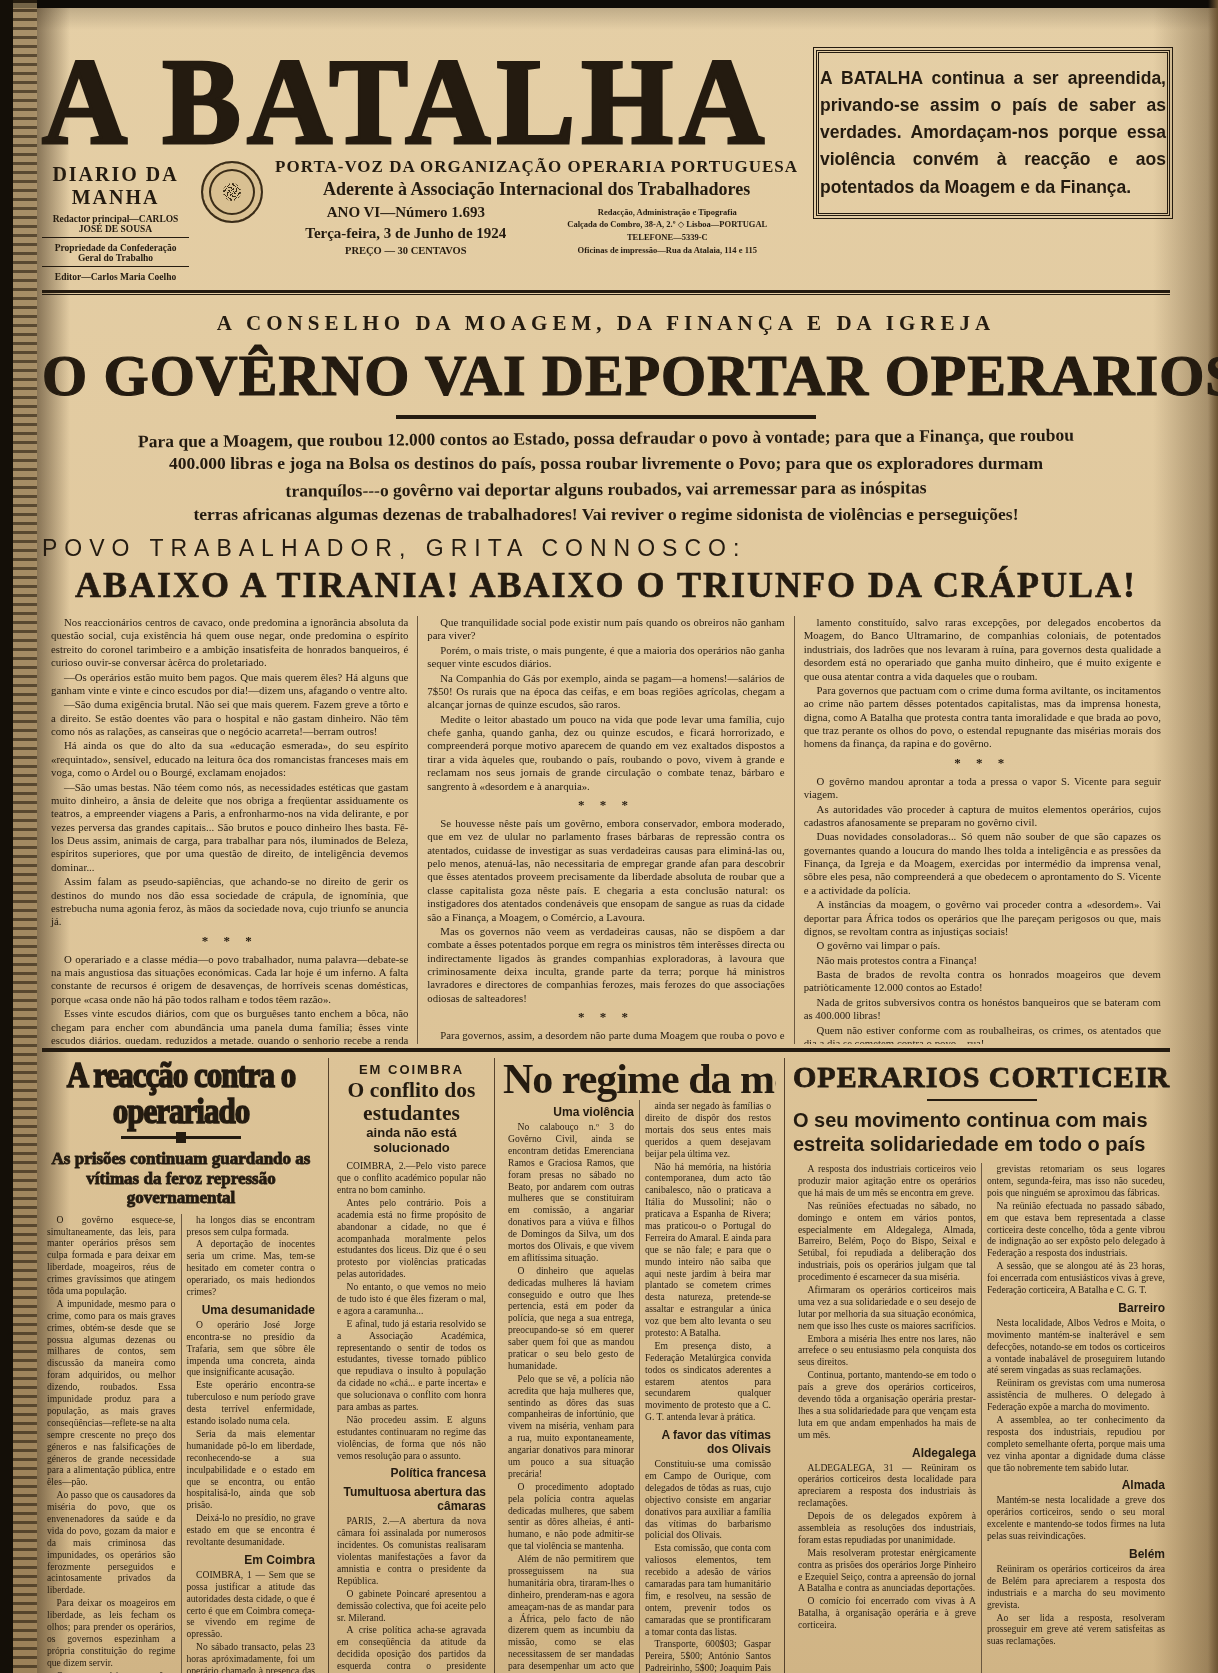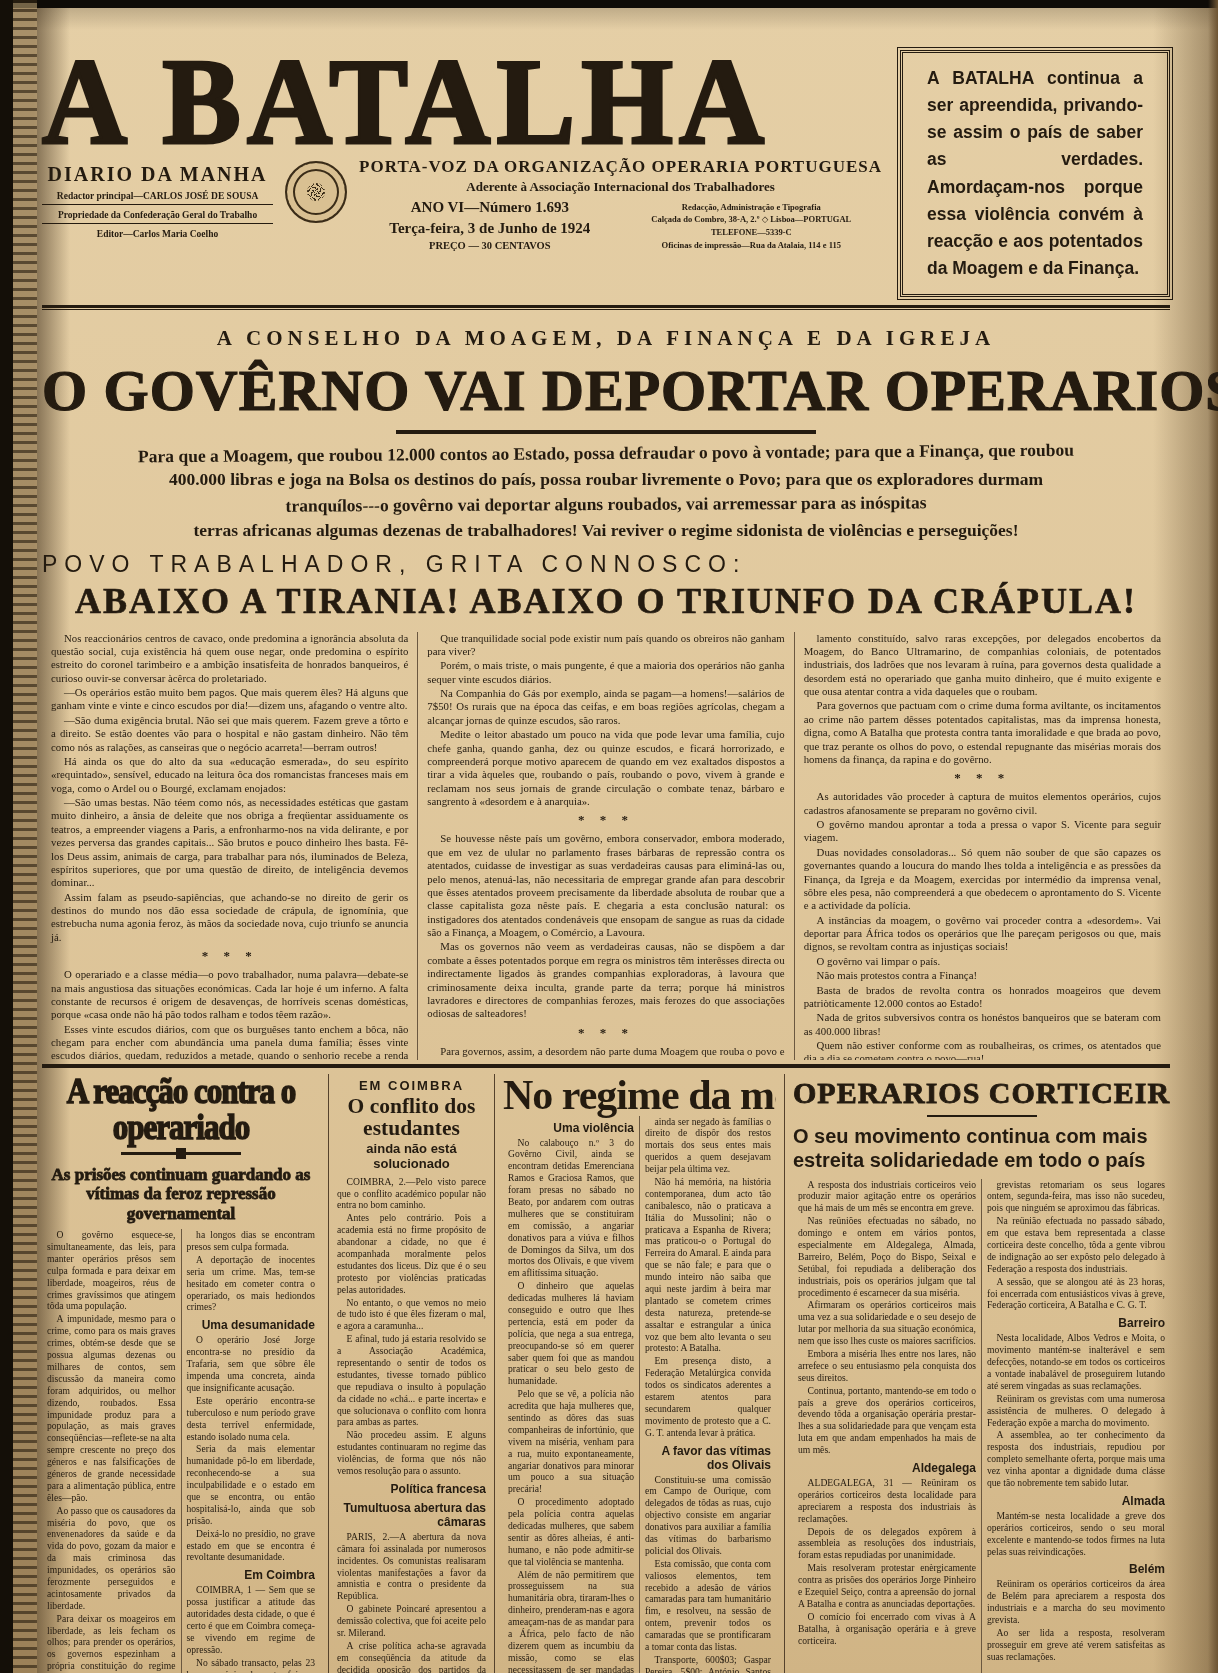--- a/index.html
+++ b/index.html
@@ -28,29 +28,29 @@
   .mast-info-row{display:flex;align-items:flex-start;gap:12px;margin-top:2px;}
   .mast-left{width:250px;padding-top:6px;}
   .mast-left .big{font-size:20px;font-weight:bold;letter-spacing:2px;text-align:center;}
   .mast-left .sm{font-size:9.5px;font-weight:bold;text-align:center;margin-top:5px;}
   .mast-left .sm.u{border-bottom:1px solid #241b10;padding-bottom:3px;}
   .seal{width:62px;height:62px;border-radius:50%;border:2px solid #3a2c18;flex:0 0 auto;margin-top:4px;
     background:repeating-conic-gradient(#3a2c18 0 4deg,#d9c092 4deg 10deg);
     box-shadow:inset 0 0 0 6px #d9c092, inset 0 0 0 8px #3a2c18, inset 0 0 0 20px #d9c092;}
   .mast-center{flex:1;text-align:center;}
   .motto{font-size:17px;font-weight:bold;letter-spacing:1px;white-space:nowrap;}
-  .affil{font-size:13px;font-weight:bold;margin-top:2px;}
+  .affil{font-size:18px;font-weight:bold;margin-top:2px;}
   .mast-center-row{display:flex;margin-top:4px;}
   .issue{flex:1;}
   .issue .l1{font-size:15px;font-weight:bold;}
   .issue .l2{font-size:15px;font-weight:bold;margin-top:4px;}
   .issue .l3{font-size:10.5px;font-weight:bold;margin-top:3px;}
   .addr{flex:1;font-size:8.5px;font-weight:bold;line-height:1.5;padding-top:2px;text-align:center;}
-  .notice{width:270px;flex:0 0 auto;border:3px double #241b10;outline:1px solid #241b10;outline-offset:2px;
-    padding:12px 24px;margin-top:4px;}
+  .notice{width:354px;flex:0 0 auto;border:3px double #241b10;outline:1px solid #241b10;outline-offset:2px;
+    padding:12px 1px;margin-top:4px;}
   .notice p{margin:0;font-family:"Liberation Sans","DejaVu Sans",sans-serif;
     font-size:17.5px;font-weight:bold;line-height:1.55;text-align:justify;}
   .rule-double{border-top:3px solid #241b10;border-bottom:1px solid #241b10;height:5px;margin-top:8px;}
 
   
   .kicker{margin:16px 0 0;text-align:center;font-size:21px;font-weight:bold;letter-spacing:5px;}
   .headline{margin:6px 0 0;text-align:center;font-size:58px;font-weight:bold;letter-spacing:1px;
     white-space:nowrap;-webkit-text-stroke:1.2px #241b10;}
   .deckrule{width:420px;margin:6px auto 8px;border-top:4px solid #241b10;}
   .deck p{margin:2px 0;text-align:center;font-size:17.5px;font-weight:bold;line-height:1.35;}
@@ -182,22 +182,22 @@
             <div class="stars">* * *</div>
             <p class="para">Se houvesse nêste país um govêrno, embora conservador, embora moderado, que em vez de ulular no parlamento frases bárbaras de repressão contra os atentados, cuidasse de investigar as suas verdadeiras causas para eliminá-las ou, pelo menos, atenuá-las, não necessitaria de empregar grande afan para descobrir que êsses atentados proveem precisamente da liberdade absoluta de roubar que a classe capitalista goza nêste país. E chegaria a esta conclusão natural: os instigadores dos atentados condenáveis que ensopam de sangue as ruas da cidade são a Finança, a Moagem, o Comércio, a Lavoura.</p>
             <p class="para">Mas os governos não veem as verdadeiras causas, não se dispõem a dar combate a êsses potentados porque em regra os ministros têm interêsses directa ou indirectamente ligados às grandes companhias exploradoras, à lavoura que criminosamente deixa inculta, grande parte da terra; porque há ministros lavradores e directores de companhias ferozes, mais ferozes do que associações odiosas de salteadores!</p>
             <div class="stars">* * *</div>
             <p class="para">Para governos, assim, a desordem não parte duma Moagem que rouba o povo e deve 12.000 contos ao Estado, não provém duma Finança que se recusa a pagar 400.000 libras ao Estado e espècula na Bôlsa com a pele do povo, não vem duma lavoura que declarou pùblicamente que êste ano faria menor sementeira de trigo porque a colheita do ano anterior fôra excessiva.</p>
           </div>
         <div class="lcol">
             <p class="para">lamento constituído, salvo raras excepções, por delegados encobertos da Moagem, do Banco Ultramarino, de companhias coloniais, de potentados industriais, dos ladrões que nos levaram à ruína, para governos desta qualidade a desordem está no operariado que ganha muito dinheiro, que é muito exigente e que ousa atentar contra a vida daqueles que o roubam.</p>
             <p class="para">Para governos que pactuam com o crime duma forma aviltante, os incitamentos ao crime não partem dêsses potentados capitalistas, mas da imprensa honesta, digna, como A Batalha que protesta contra tanta imoralidade e que brada ao povo, que traz perante os olhos do povo, o estendal repugnante das misérias morais dos homens da finança, da rapina e do govêrno.</p>
             <div class="stars">* * *</div>
+            <p class="para">O govêrno mandou aprontar a toda a pressa o vapor S. Vicente para seguir viagem.</p>
             <p class="para">As autoridades vão proceder à captura de muitos elementos operários, cujos cadastros afanosamente se preparam no govêrno civil.</p>
-            <p class="para">O govêrno mandou aprontar a toda a pressa o vapor S. Vicente para seguir viagem.</p>
             <p class="para">Duas novidades consoladoras... Só quem não souber de que são capazes os governantes quando a loucura do mando lhes tolda a inteligência e as pressões da Finança, da Igreja e da Moagem, exercidas por intermédio da imprensa venal, sôbre eles pesa, não compreenderá a que obedecem o aprontamento do S. Vicente e a actividade da polícia.</p>
             <p class="para">A instâncias da moagem, o govêrno vai proceder contra a «desordem». Vai deportar para África todos os operários que lhe pareçam perigosos ou que, mais dignos, se revoltam contra as injustiças sociais!</p>
             <p class="para">O govêrno vai limpar o país.</p>
             <p class="para">Não mais protestos contra a Finança!</p>
             <p class="para">Basta de brados de revolta contra os honrados moageiros que devem patriòticamente 12.000 contos ao Estado!</p>
             <p class="para">Nada de gritos subversivos contra os honéstos banqueiros que se bateram com as 400.000 libras!</p>
             <p class="para">Quem não estiver conforme com as roubalheiras, os crimes, os atentados que dia a dia se cometem contra o povo—rua!</p>
           </div>
       </div>
     </section>

